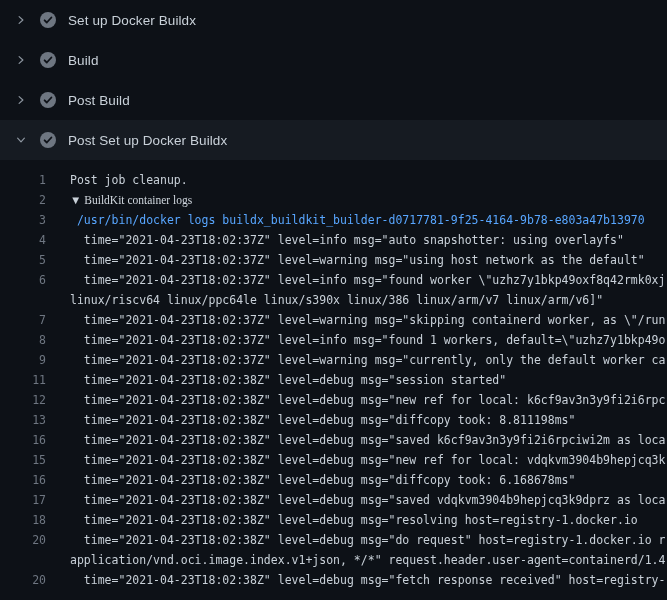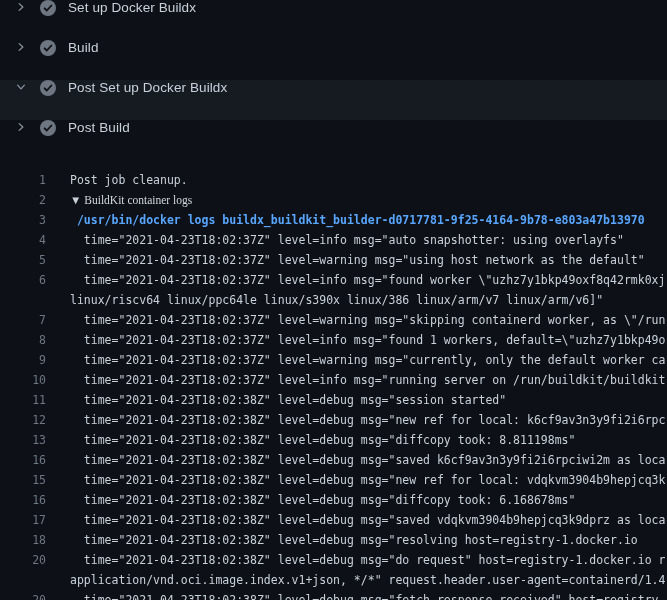--- a/index.html
+++ b/index.html
@@ -9,20 +9,21 @@
     overflow: hidden;
     background: #0d1117;
     font-family: "Liberation Sans", sans-serif;
   }
   .viewer { width: 667px; height: 600px; overflow: hidden; }
 
   
   .step {
     height: 40px;
     display: flex;
+    align-items: center;
     padding-left: 14px;
     cursor: pointer;
     box-sizing: border-box;
   }
   .step.expanded { background: #161b22; }
   .chev {
     width: 14px; height: 14px;
     display: flex; align-items: center; justify-content: center;
     flex: none;
   }
@@ -57,21 +58,21 @@
     color: #6e7681;
     user-select: none;
     cursor: pointer;
   }
   .txt {
     margin-left: 24px;
     flex: 1;
     overflow: hidden;
     white-space: pre;
   }
-  .row.command .txt { color: #58a6ff; font-weight: bold; }
+  .row.command .txt { color: #58a6ff; font-weight: normal; }
   .row.group .txt { color: #d0d7de; cursor: pointer; font-family: Liberation Serif, serif; }
   .tri { color: #c9d1d9; }
 </style>
 </head>
 <body>
 
 <div class="viewer">
 
   <div class="step collapsed">
     <span class="chev">
@@ -92,58 +93,57 @@
           <path d="M5.5 3.5 L10.5 8 L5.5 12.5" stroke="#8b949e" stroke-width="1.6" fill="none" stroke-linecap="round" stroke-linejoin="round"></path>
         </svg>
     </span>
     <svg class="check" viewBox="0 0 16 16" width="16" height="16">
       <circle cx="8" cy="8" r="8" fill="#6e7681"></circle>
       <path d="M4.6 8.3l2.2 2.2 4.6-5" stroke="#0d1117" stroke-width="1.8" fill="none" stroke-linecap="round" stroke-linejoin="round"></path>
     </svg>
     <span class="step-title">Build</span>
   </div>
 
+  <div class="step collapsed">
+    <span class="chev">
+      <svg viewBox="0 0 16 16" width="12" height="12">
+          <path d="M5.5 3.5 L10.5 8 L5.5 12.5" stroke="#8b949e" stroke-width="1.6" fill="none" stroke-linecap="round" stroke-linejoin="round"></path>
+        </svg>
+    </span>
+    <svg class="check" viewBox="0 0 16 16" width="16" height="16">
+      <circle cx="8" cy="8" r="8" fill="#6e7681"></circle>
+      <path d="M4.6 8.3l2.2 2.2 4.6-5" stroke="#0d1117" stroke-width="1.8" fill="none" stroke-linecap="round" stroke-linejoin="round"></path>
+    </svg>
+    <span class="step-title">Post Build</span>
+  </div>
+
   <div class="step expanded">
     <span class="chev">
       <svg viewBox="0 0 16 16" width="12" height="12">
           <path d="M5.5 3.5 L10.5 8 L5.5 12.5" stroke="#8b949e" stroke-width="1.6" fill="none" stroke-linecap="round" stroke-linejoin="round"></path>
         </svg>
     </span>
     <svg class="check" viewBox="0 0 16 16" width="16" height="16">
       <circle cx="8" cy="8" r="8" fill="#6e7681"></circle>
       <path d="M4.6 8.3l2.2 2.2 4.6-5" stroke="#0d1117" stroke-width="1.8" fill="none" stroke-linecap="round" stroke-linejoin="round"></path>
     </svg>
     <span class="step-title">Post Set up Docker Buildx</span>
   </div>
 
-  <div class="step collapsed">
-    <span class="chev">
-      <svg viewBox="0 0 16 16" width="12" height="12">
-          <path d="M5.5 3.5 L10.5 8 L5.5 12.5" stroke="#8b949e" stroke-width="1.6" fill="none" stroke-linecap="round" stroke-linejoin="round"></path>
-        </svg>
-    </span>
-    <svg class="check" viewBox="0 0 16 16" width="16" height="16">
-      <circle cx="8" cy="8" r="8" fill="#6e7681"></circle>
-      <path d="M4.6 8.3l2.2 2.2 4.6-5" stroke="#0d1117" stroke-width="1.8" fill="none" stroke-linecap="round" stroke-linejoin="round"></path>
-    </svg>
-    <span class="step-title">Post Build</span>
-  </div>
-
   <div class="log" id="log-rows">
       <div class="row plain"><span class="num">1</span><span class="txt">Post job cleanup.</span></div>
       <div class="row group"><span class="num">2</span><span class="txt"><span class="tri">▼ </span>BuildKit container logs</span></div>
       <div class="row command"><span class="num">3</span><span class="txt"> /usr/bin/docker logs buildx_buildkit_builder-d0717781-9f25-4164-9b78-e803a47b13970</span></div>
       <div class="row plain"><span class="num">4</span><span class="txt">  time="2021-04-23T18:02:37Z" level=info msg="auto snapshotter: using overlayfs"</span></div>
       <div class="row plain"><span class="num">5</span><span class="txt">  time="2021-04-23T18:02:37Z" level=warning msg="using host network as the default"</span></div>
       <div class="row plain"><span class="num">6</span><span class="txt">  time="2021-04-23T18:02:37Z" level=info msg="found worker \"uzhz7y1bkp49oxf8q42rmk0xj</span></div>
       <div class="row cont"><span class="num"></span><span class="txt">linux/riscv64 linux/ppc64le linux/s390x linux/386 linux/arm/v7 linux/arm/v6]"</span></div>
       <div class="row plain"><span class="num">7</span><span class="txt">  time="2021-04-23T18:02:37Z" level=warning msg="skipping containerd worker, as \"/run</span></div>
       <div class="row plain"><span class="num">8</span><span class="txt">  time="2021-04-23T18:02:37Z" level=info msg="found 1 workers, default=\"uzhz7y1bkp49o</span></div>
       <div class="row plain"><span class="num">9</span><span class="txt">  time="2021-04-23T18:02:37Z" level=warning msg="currently, only the default worker ca</span></div>
-      <div class="row plain"><span class="num">10</span><span class="txt">  time="2021-04-23T18:02:37Z" level=info msg="running server on /run/buildkit/buildkit</span></div>
       <div class="row plain"><span class="num">11</span><span class="txt">  time="2021-04-23T18:02:38Z" level=debug msg="session started"</span></div>
       <div class="row plain"><span class="num">12</span><span class="txt">  time="2021-04-23T18:02:38Z" level=debug msg="new ref for local: k6cf9av3n3y9fi2i6rpc</span></div>
       <div class="row plain"><span class="num">13</span><span class="txt">  time="2021-04-23T18:02:38Z" level=debug msg="diffcopy took: 8.811198ms"</span></div>
       <div class="row plain"><span class="num">16</span><span class="txt">  time="2021-04-23T18:02:38Z" level=debug msg="saved k6cf9av3n3y9fi2i6rpciwi2m as loca</span></div>
       <div class="row plain"><span class="num">15</span><span class="txt">  time="2021-04-23T18:02:38Z" level=debug msg="new ref for local: vdqkvm3904b9hepjcq3k</span></div>
       <div class="row plain"><span class="num">16</span><span class="txt">  time="2021-04-23T18:02:38Z" level=debug msg="diffcopy took: 6.168678ms"</span></div>
       <div class="row plain"><span class="num">17</span><span class="txt">  time="2021-04-23T18:02:38Z" level=debug msg="saved vdqkvm3904b9hepjcq3k9dprz as loca</span></div>
       <div class="row plain"><span class="num">18</span><span class="txt">  time="2021-04-23T18:02:38Z" level=debug msg="resolving host=registry-1.docker.io</span></div>
       <div class="row plain"><span class="num">20</span><span class="txt">  time="2021-04-23T18:02:38Z" level=debug msg="do request" host=registry-1.docker.io r</span></div>
       <div class="row cont"><span class="num"></span><span class="txt">application/vnd.oci.image.index.v1+json, */*" request.header.user-agent=containerd/1.4</span></div>

